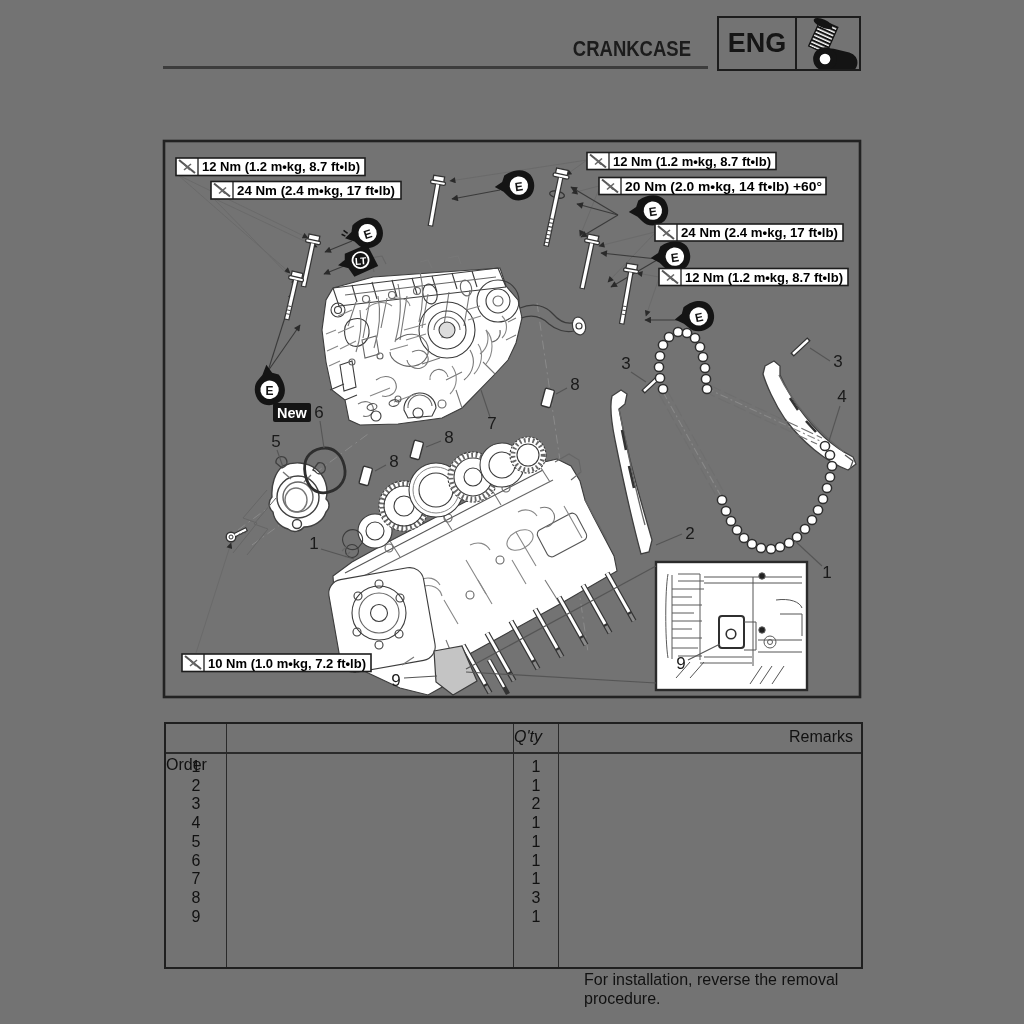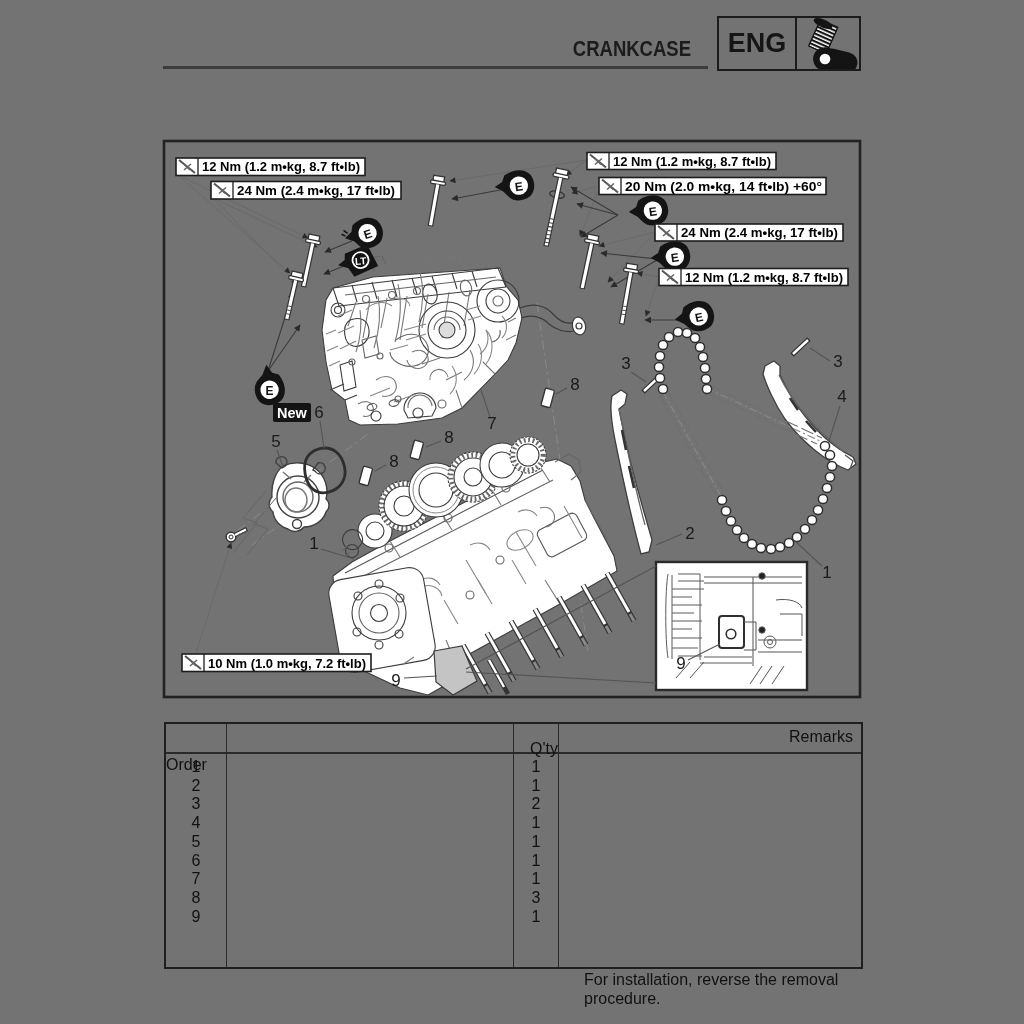--- a/index.html
+++ b/index.html
@@ -609,21 +609,21 @@
 
     <div class="abs" style="left:347px;top:0;width:1.4px;height:243px;background:#2a2a2a;"></div>
 
     <div class="abs" style="left:392px;top:0;width:1.4px;height:243px;background:#2a2a2a;"></div>
 
     <div class="abs" style="left:0;top:28px;width:695px;height:1.5px;background:#2a2a2a;"></div>
 
     <div class="abs" style="left:0;top:4px;width:60px;text-align:left;margin-top:28px;">Order</div>
 
 
-    <div class="abs" style="left:348px;top:16px;width:44px;text-align:right;">Q'ty</div>
+    <div class="abs" style="left:348px;top:4px;width:44px;text-align:left;font-style:italic;">Q'ty</div>
 
     <div class="abs" style="left:385px;top:4px;width:302px;text-align:right;">Remarks</div>
 
     <div class="abs" style="left:0;top:34px;width:60px;text-align:center;line-height:18.7px;">1<br>2<br>3<br>4<br>5<br>6<br>7<br>8<br>9</div>
 
 
     <div class="abs" style="left:348px;top:34px;width:44px;text-align:center;line-height:18.7px;">1<br>1<br>2<br>1<br>1<br>1<br>1<br>3<br>1</div>
 
     <div class="abs" style="left:418px;top:202px;width:270px;line-height:19px;margin-top:44px;">For installation, reverse the removal procedure.</div>
   </div>

